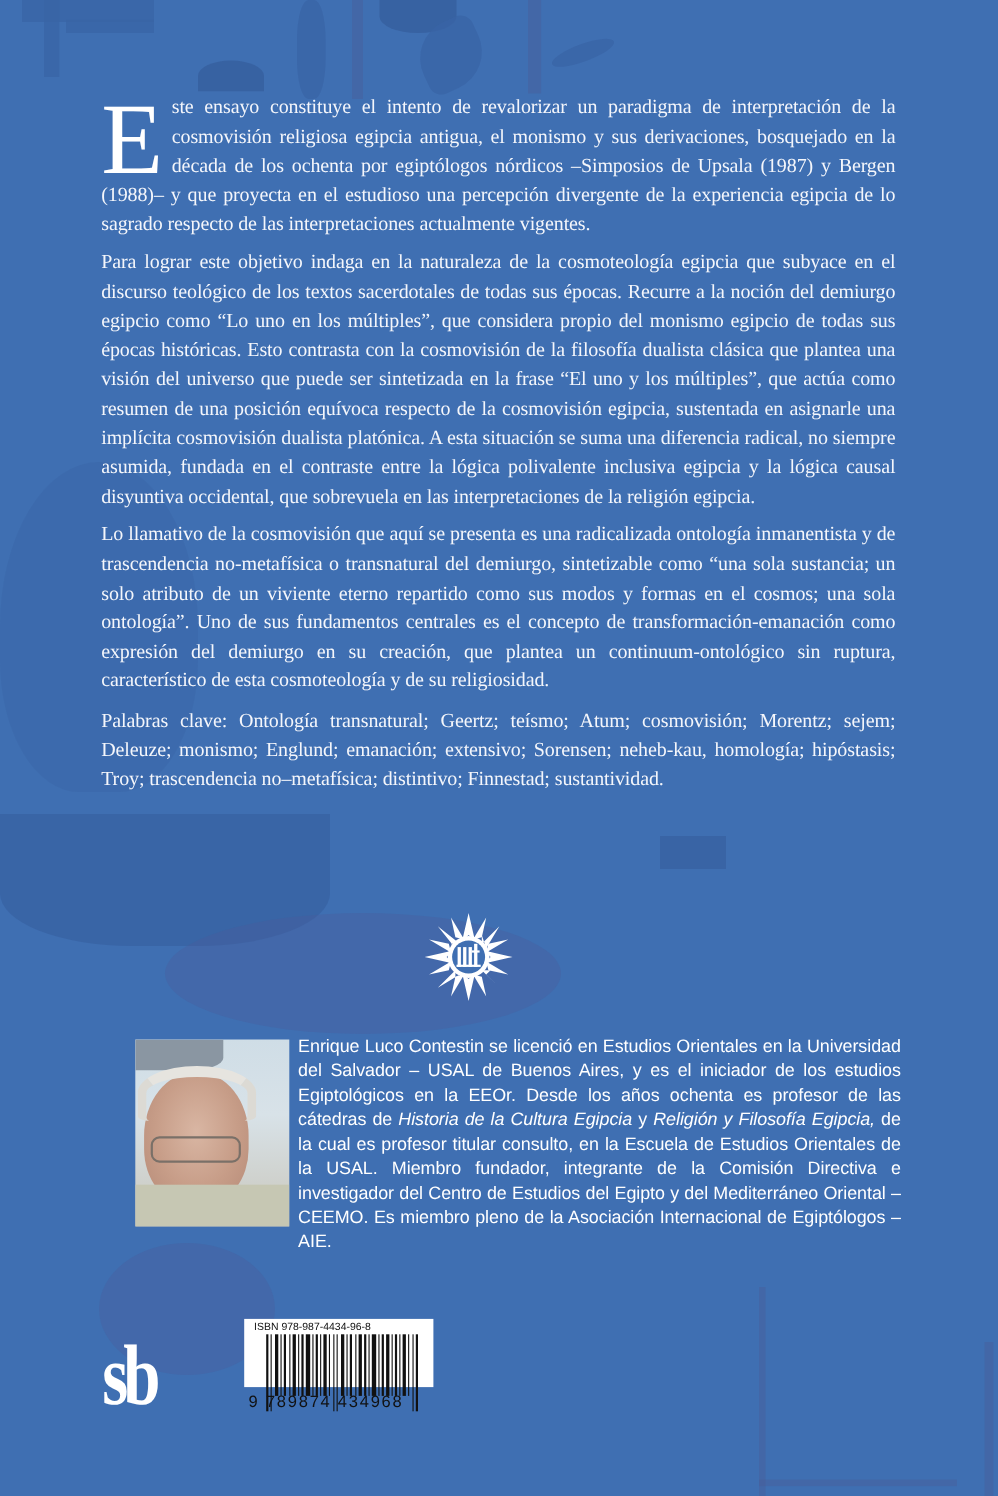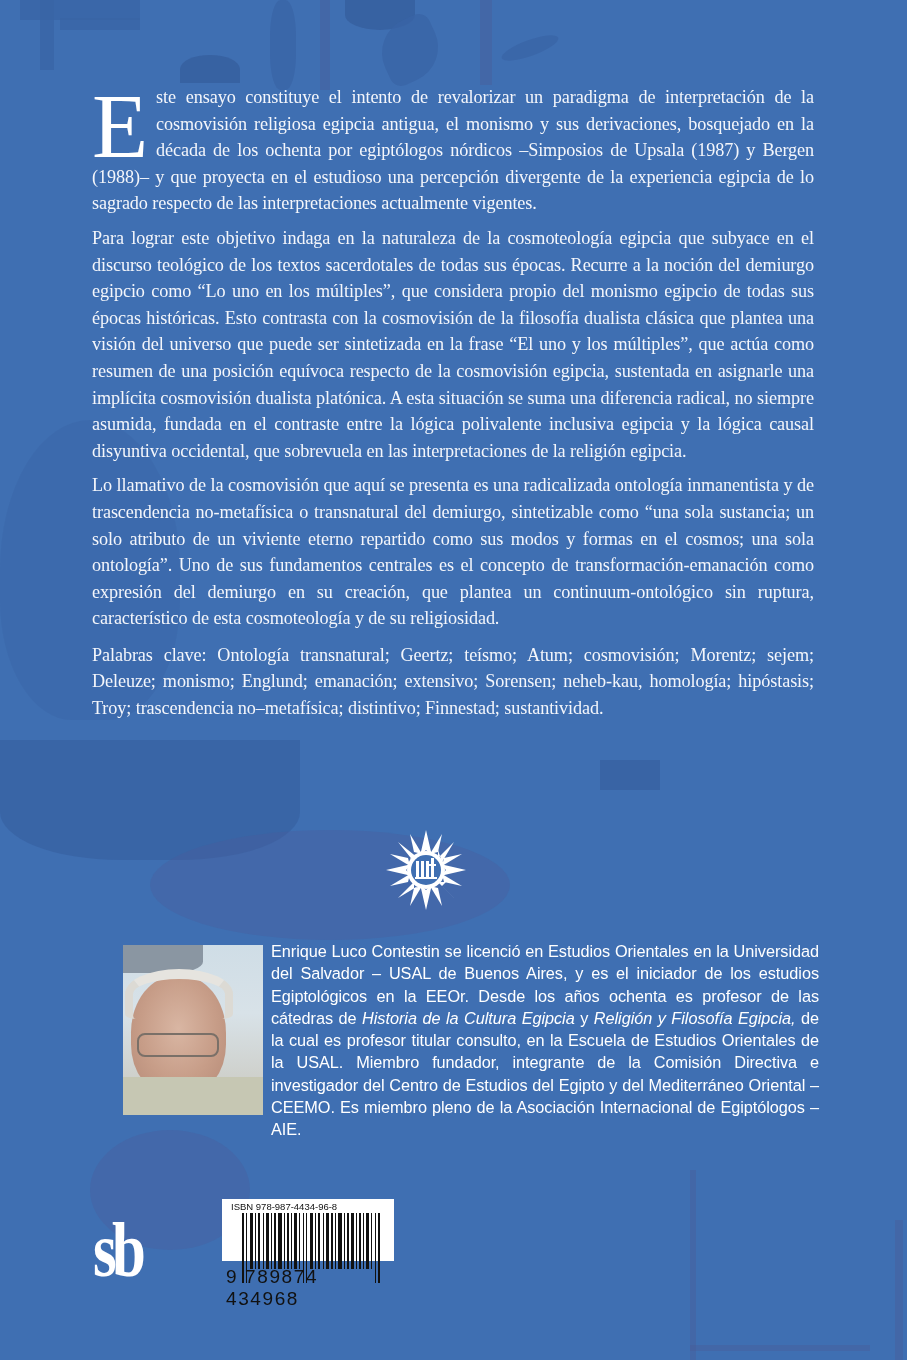--- a/index.html
+++ b/index.html
@@ -82,21 +82,21 @@
       background: #ffffff;
       margin-left: 48px;
     }
     .barcode .isbn {
       position: absolute; left: 9px; top: 2px;
       font-family: "Liberation Sans", sans-serif; font-size: 9.5px; color: #111;
     }
     .barcode svg { position: absolute; left: 0; top: 0; }
     .barcode .digits {
       position: absolute; left: 4px; top: 67px;
-      font-family: "Liberation Sans", sans-serif; font-size: 19px; color: #111;
+      font-family: "Liberation Sans", sans-serif; font-size: 15px; color: #111;
       letter-spacing: 1.6px;
     }
   </style>
 </head>
 <body>
 
 <div class="bg">
   <div class="glyph" style="left:20px;top:0;width:120px;height:20px;"></div>
   <div class="glyph" style="left:40px;top:0;width:14px;height:70px;"></div>
   <div class="glyph" style="left:60px;top:18px;width:80px;height:12px;"></div>

